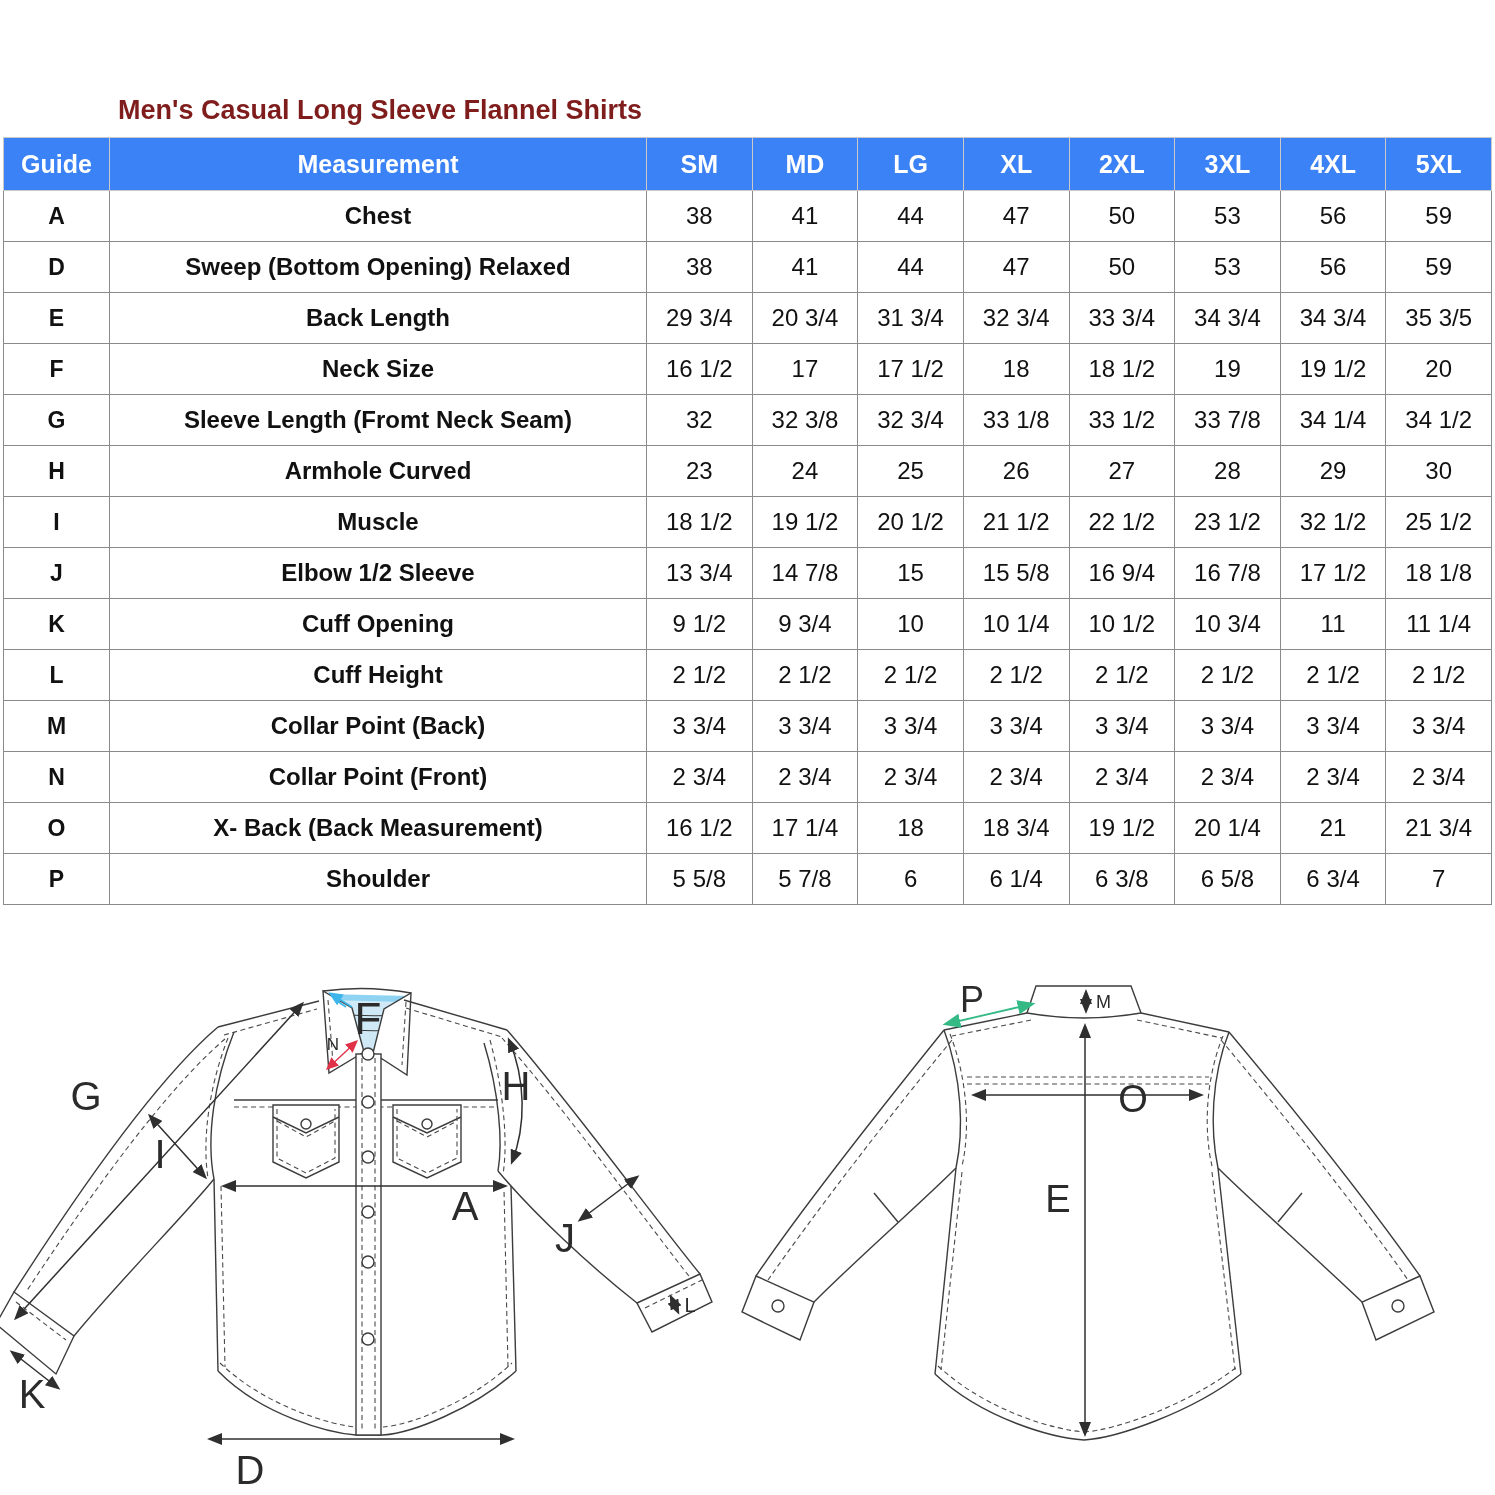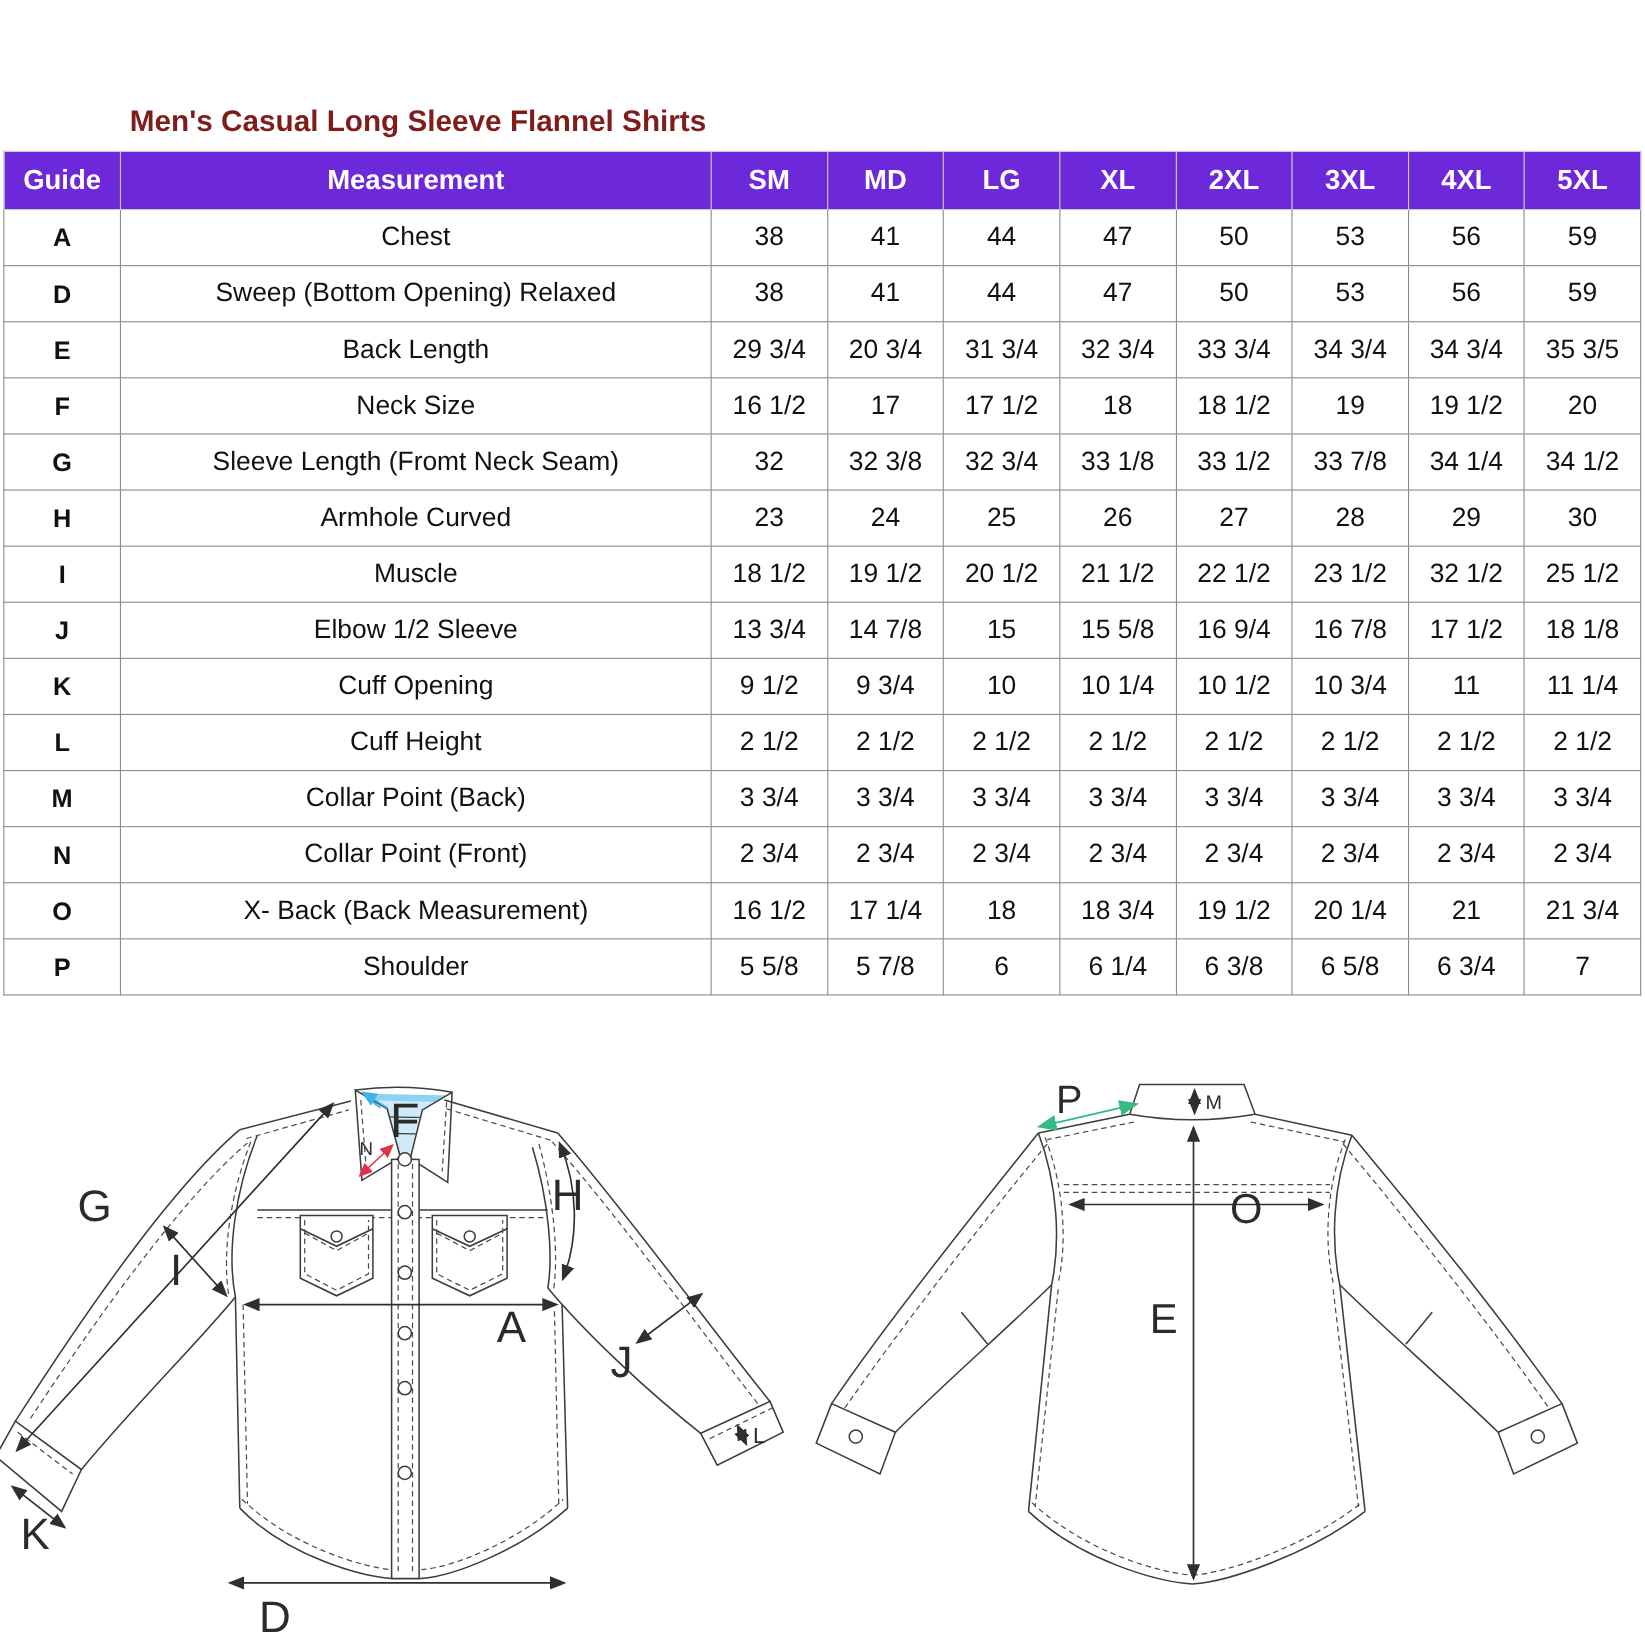--- a/index.html
+++ b/index.html
@@ -1,26 +1,26 @@
 <!DOCTYPE html>
 <html><head>
 <meta charset="utf-8">
 <style>
   html,body{margin:0;padding:0;background:#ffffff;}
   #page{position:relative;width:1495px;height:1495px;background:#ffffff;overflow:hidden;
         font-family:"Liberation Sans", sans-serif;color:#1a1a1a;}
   #chart-title{position:absolute;left:118px;top:72px;font-size:27px;font-weight:bold;color:#7f1d1d;margin-top:23px;}
   #size-table{position:absolute;left:3px;top:137px;width:1489px;border-collapse:collapse;
               table-layout:fixed;font-size:24px;}
-  #size-table th{background:#6d28d9;color:#ffffff;font-weight:bold;font-size:25px;
+  #size-table th{background:#3b82f6;color:#ffffff;font-weight:bold;font-size:25px;
                  height:52px;border:1px solid #c9c9c9;padding:0;text-align:center;}
   #size-table td{height:50px;border:1px solid #8a8a8a;padding:0;text-align:center;
                  vertical-align:middle;background:#ffffff;color:#111;}
   #size-table td.guide-cell{font-weight:bold;font-size:23px;}
-  #size-table td.meas-cell{font-weight:normal;font-size:24px;}
+  #size-table td.meas-cell{font-weight:bold;font-size:24px;}
   .svg-diagram{position:absolute;top:950px;}
   #front-svg{left:0px;}
   #back-svg{left:740px;}
   .ln{stroke:#3c3c3c;stroke-width:1.4;fill:none;}
   .lnt{stroke:#3c3c3c;stroke-width:1.1;fill:none;}
   .dsh{stroke:#4a4a4a;stroke-width:1.1;fill:none;stroke-dasharray:5 3.5;}
   .wht{fill:#ffffff;}
   .meas{stroke:#2f2f2f;stroke-width:1.5;fill:none;}
   .lbl{font-family:"Liberation Sans", sans-serif;fill:#2b2b2b;}
 </style>

